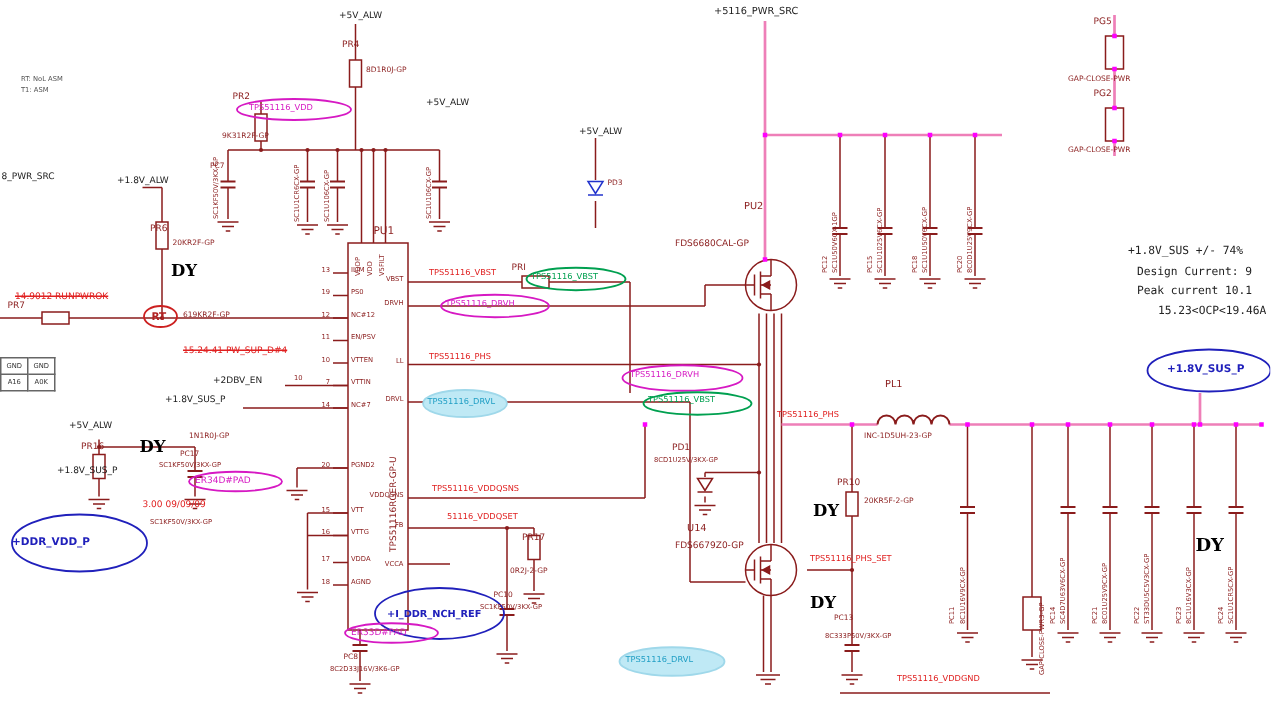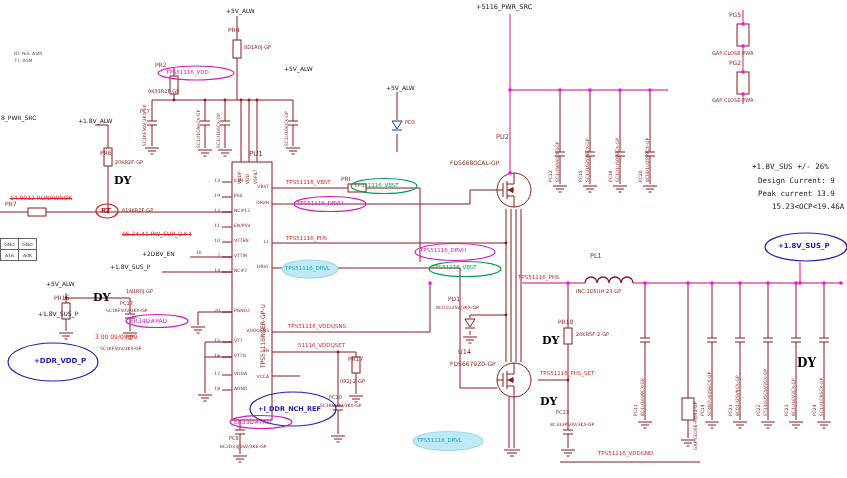--- a/index.html
+++ b/index.html
@@ -220,21 +220,21 @@
 <div class="lbl" style="left:46px;top:281px">+5V_ALW</div>
 <div class="lbl dy" style="left:93px;top:291px">DY</div>
 <div class="lbl dk" style="left:54px;top:295px">PR16</div>
 <div class="lbl dk s5" style="left:126px;top:289px">1N1R0J-GP</div>
 <div class="lbl dk s5" style="left:120px;top:301px">PC17</div>
 <div class="lbl dk s45" style="left:106px;top:309px">SC1KF50V/3KX-GP</div>
 <div class="lbl" style="left:38px;top:311px">+1.8V_SUS_P</div>
 <div class="lbl mag" style="left:130px;top:318px">ER34D#PAD</div>
 <div class="lbl red" style="left:95px;top:334px">3.00  09/09/09</div>
 <div class="lbl dk s45" style="left:100px;top:347px">SC1KF50V/3KX-GP</div>
-<div class="lbl blu s7" style="left:34px;top:358px">+DDR_VDD_P</div>
+<div class="lbl blu s7" style="left:8px;top:358px">+DDR_VDD_P</div>
 
 <table id="conn-table">
   <tbody>
         <tr>
     <td>GND</td>
     <td>GND</td>
   </tr>
   <tr>
     <td>A16</td>
     <td>A0K</td>
@@ -345,19 +345,19 @@
 <div class="lbl dk s45 v" style="left:792px;top:416px">8C1U16V3CX-GP</div>
 <div class="lbl dk s45 v" style="left:813px;top:416px">PC24</div>
 <div class="lbl dk s45 v" style="left:820px;top:416px">SC1U1CR5CX-GP</div>
 <div class="lbl dk s45 v" style="left:694px;top:450px">GAP-CLOSE-PWR3-GP</div>
 <div class="lbl dy" style="left:797px;top:356px;font-size:12px">DY</div>
 
 <div class="lbl dk" style="left:729px;top:12px">PG5</div>
 <div class="lbl dk s5" style="left:712px;top:51px">GAP-CLOSE-PWR</div>
 <div class="lbl dk" style="left:729px;top:60px">PG2</div>
 <div class="lbl dk s5" style="left:712px;top:98px">GAP-CLOSE-PWR</div>
-<div class="lbl mono s75" style="left:752px;top:163px;color:#222">+1.8V_SUS +/- 26%</div>
+<div class="lbl mono s75" style="left:752px;top:163px;color:#222">+1.8V_SUS +/- 74%</div>
 <div class="lbl mono s75" style="left:758px;top:177px;color:#222">Design Current: 9</div>
-<div class="lbl mono s75" style="left:758px;top:190px;color:#222">Peak current 13.9</div>
+<div class="lbl mono s75" style="left:758px;top:190px;color:#222">Peak current 10.1</div>
 <div class="lbl mono s75" style="left:772px;top:203px;color:#222">15.23&lt;OCP&lt;19.46A</div>
 <div class="lbl blu s7" style="left:778px;top:243px">+1.8V_SUS_P</div>
 
 </div>
 
 </body></html>

